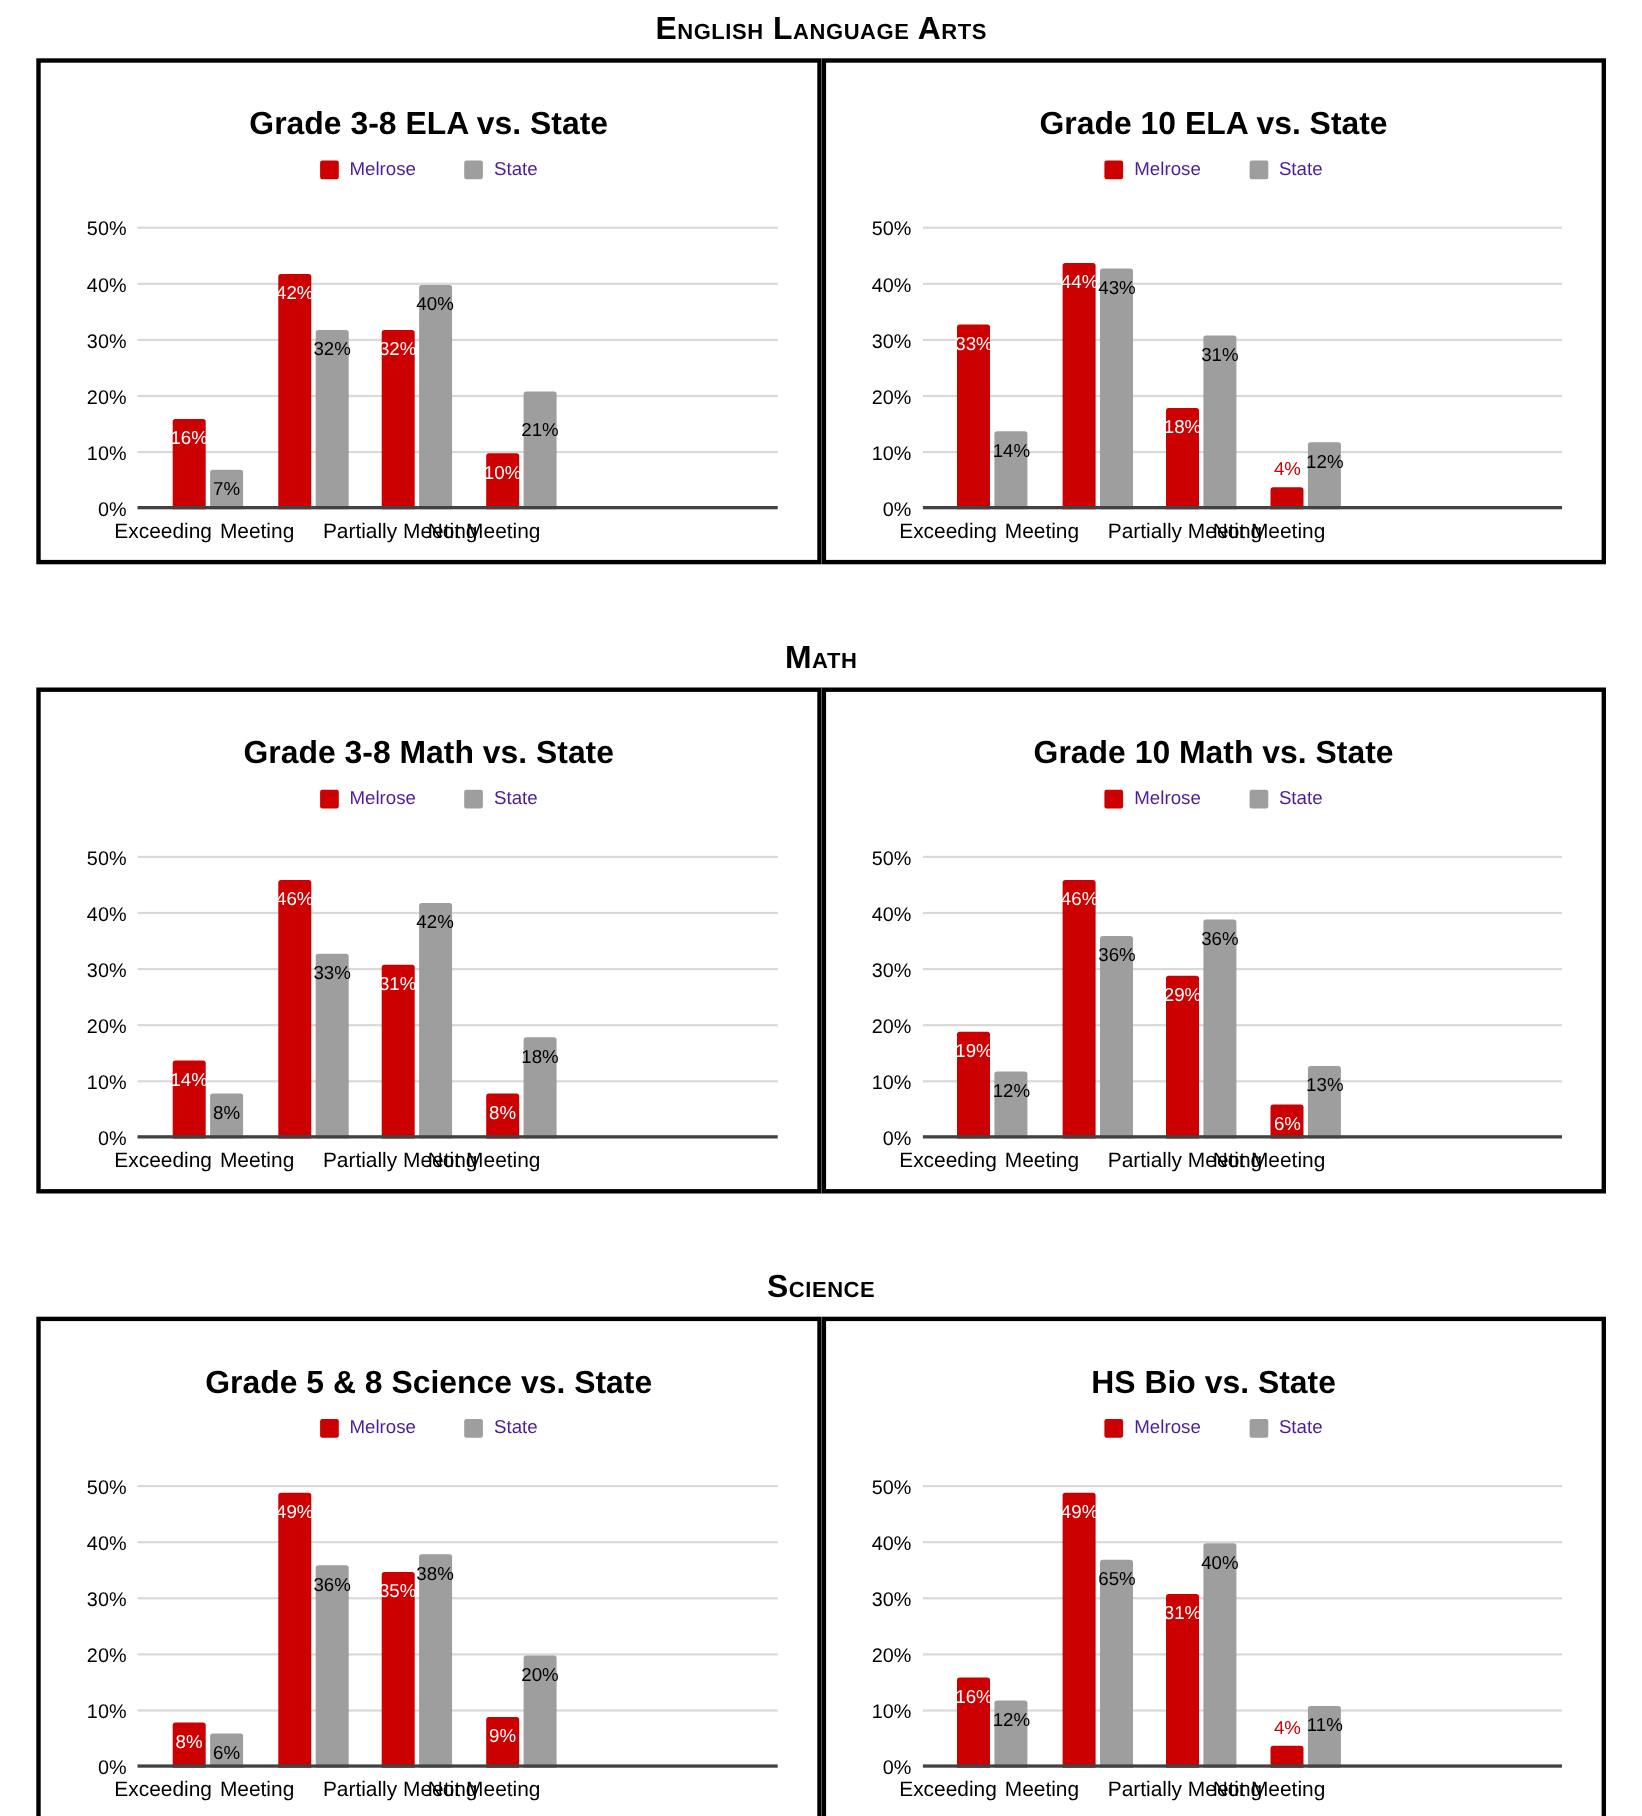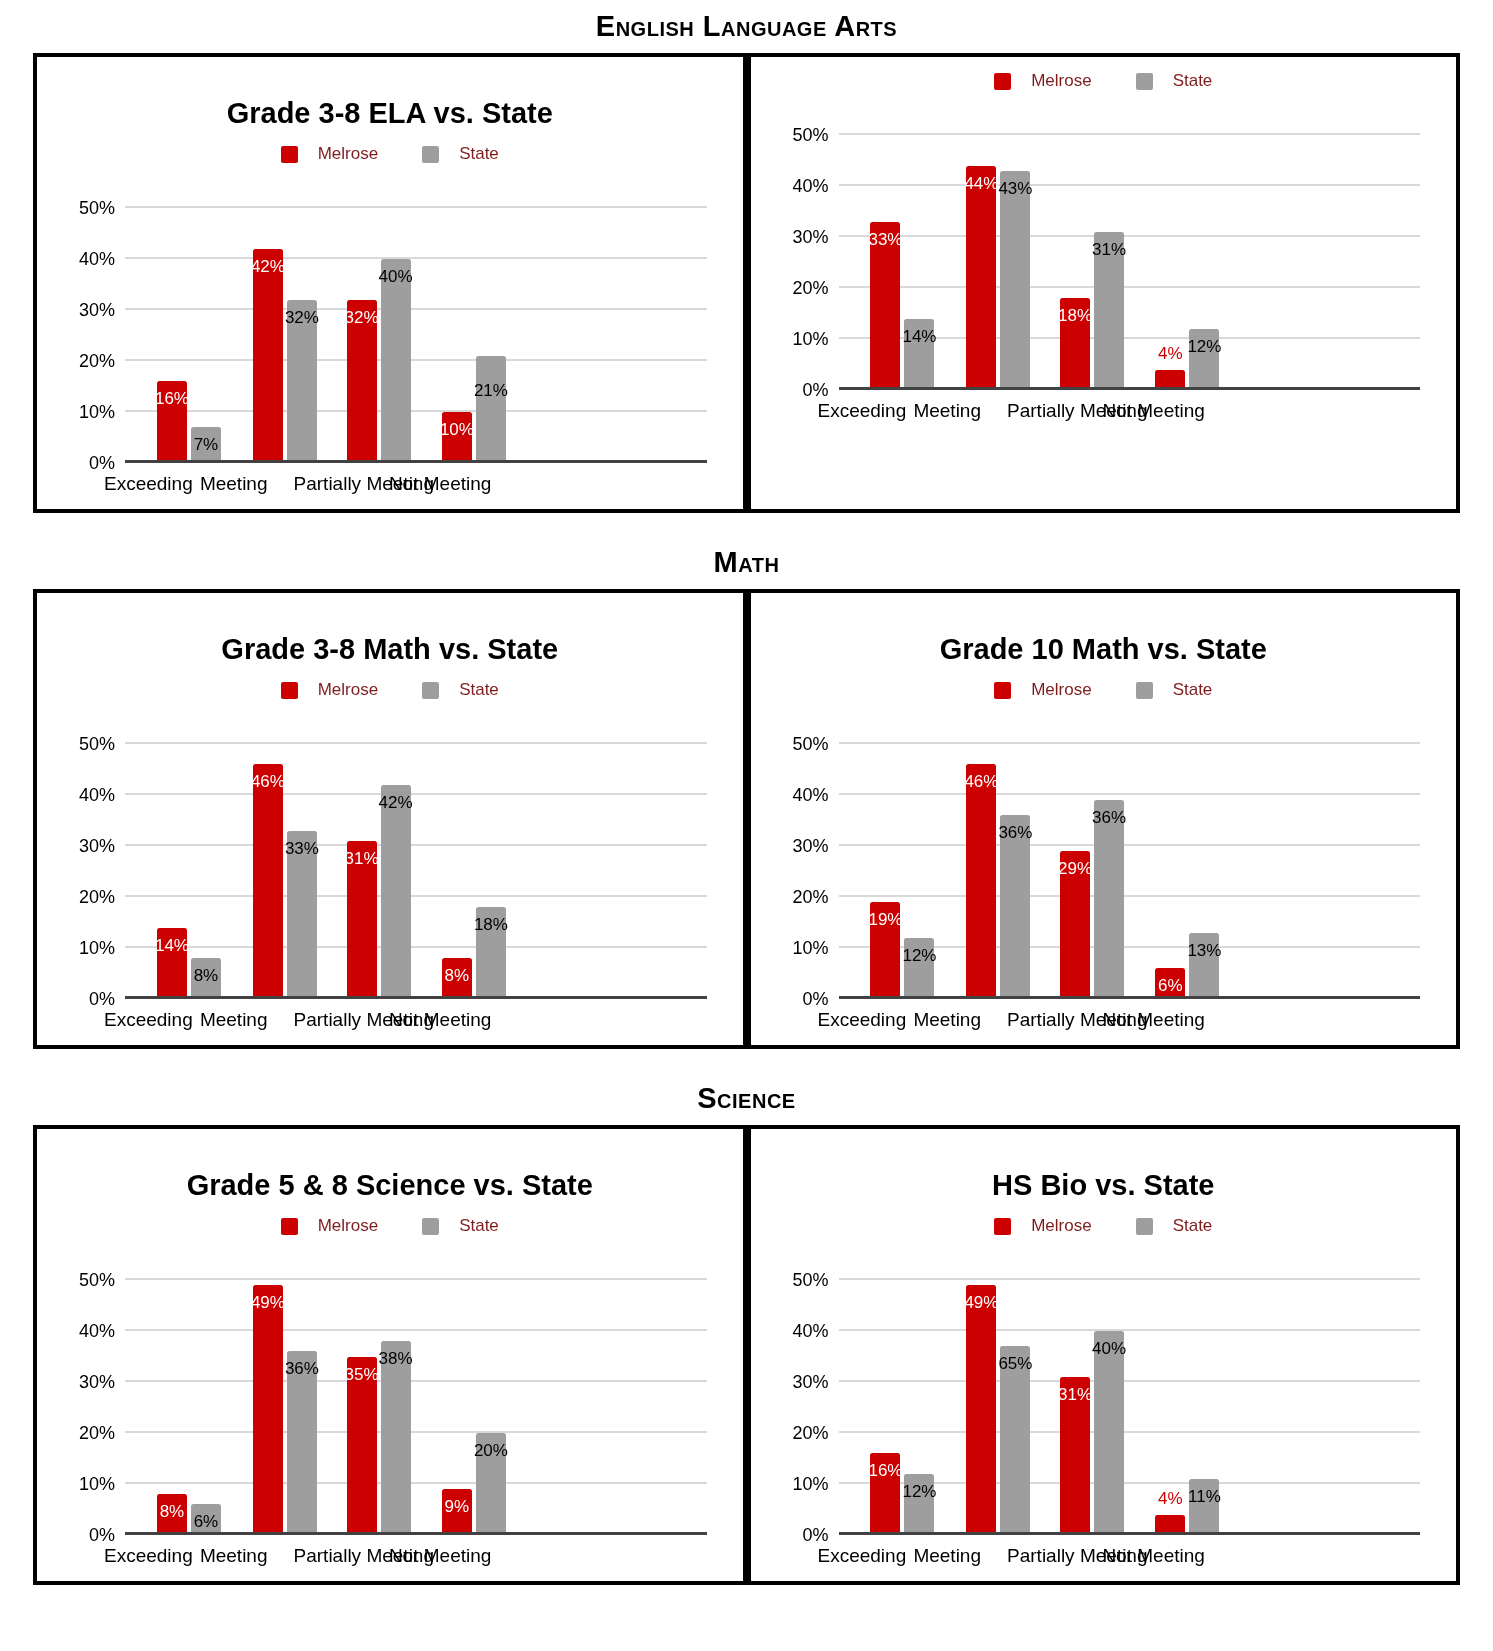--- a/index.html
+++ b/index.html
@@ -1,25 +1,25 @@
 <!DOCTYPE html>
 <html><head>
 <meta charset="utf-8">
 <style>
   html,body{margin:0;padding:0;background:#fff;}
   body{width:1493px;font-family:"Liberation Sans",sans-serif;color:#000;}
   .page{padding:10px 33px 34px 33px;box-sizing:border-box;}
-  .subject+.subject{margin-top:33px;}
+  .subject+.subject{margin-top:69px;}
   .subject-heading{margin:0 0 10px 0;text-align:center;font-size:29px;font-weight:bold;
     font-variant:small-caps;letter-spacing:0.5px;color:#000;}
   .row{display:flex;}
   .panel{width:50%;box-sizing:border-box;border:4px solid #000;height:460px;background:#fff;position:relative;overflow:hidden;}
   .chart-title{margin-top:40px;text-align:center;font-size:29px;font-weight:bold;color:#000;}
   .legend{margin-top:14px;display:flex;justify-content:center;align-items:center;gap:44px;}
-  .legend-item{display:flex;align-items:center;gap:20px;font-size:17px;color:#7f1d1d;}
+  .legend-item{display:flex;align-items:center;gap:10px;font-size:17px;color:#4c1d95;}
   .swatch{width:17px;height:17px;border-radius:2px;display:inline-block;}
   .plot{position:relative;margin:16px 36px 0 26px;height:327px;}
   .axis{position:absolute;left:62px;right:0;top:0;bottom:44px;}
   .gridline{position:absolute;left:0;right:0;height:2px;background:#d9d9d9;}
   .baseline{position:absolute;left:0;right:0;bottom:0;height:3px;background:#424242;z-index:2;}
   .tick{position:absolute;left:-66px;width:56px;text-align:right;font-size:18px;color:#000;height:22px;line-height:22px;}
   .bar{position:absolute;bottom:0;width:30px;border-radius:2.5px 2.5px 0 0;z-index:1;}
   .bar-label{position:absolute;width:60px;text-align:center;font-size:17px;z-index:3;height:20px;line-height:20px;}
   .cat-label{position:absolute;top:calc(100% + 10px);width:170px;text-align:left;font-size:19px;color:#000;white-space:nowrap;}
 </style>
@@ -73,20 +73,21 @@
               <div class="cat-label" style="left: calc(43.6% - 85px);">Partially Meeting</div>
               <div class="bar" style="left: calc(60% - 32px); height: 51px; background: rgb(204, 0, 0);"></div>
               <div class="bar-label" style="left: calc(60% - 47px); bottom: 23px; color: rgb(255, 255, 255);">10%</div>
               <div class="bar" style="left: calc(60% + 2px); height: 107.1px; background: rgb(158, 158, 158);"></div>
               <div class="bar-label" style="left: calc(60% - 13px); bottom: 62px; color: rgb(0, 0, 0);">21%</div>
               <div class="cat-label" style="left: calc(60% - 85px);">Not Meeting</div>
             </div>
           </div>
         </div>
         <div class="panel">
+          <div class="chart-title">Grade 10 ELA vs. State</div>
           <div class="legend">
             <div class="legend-item">
               <div class="swatch" style="background: rgb(204, 0, 0);"></div>
               <div class="legend-label">Melrose</div>
             </div>
             <div class="legend-item">
               <div class="swatch" style="background: rgb(158, 158, 158);"></div>
               <div class="legend-label">State</div>
             </div>
           </div>

